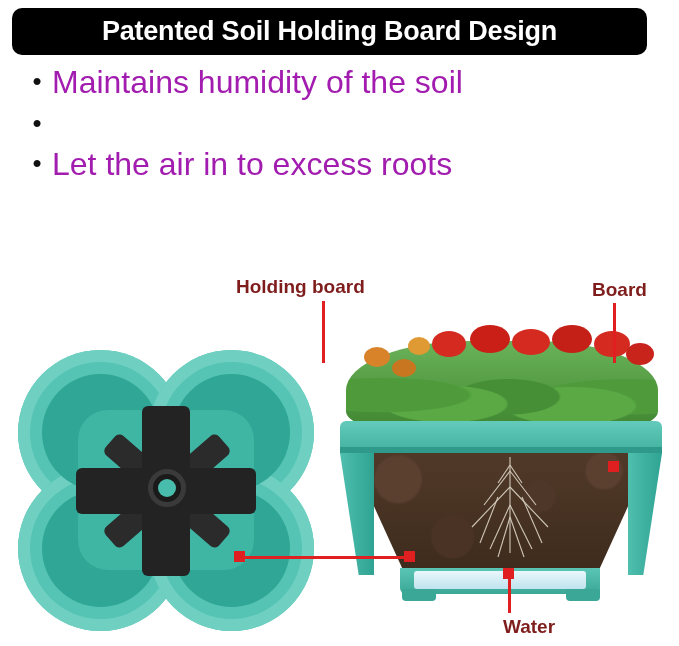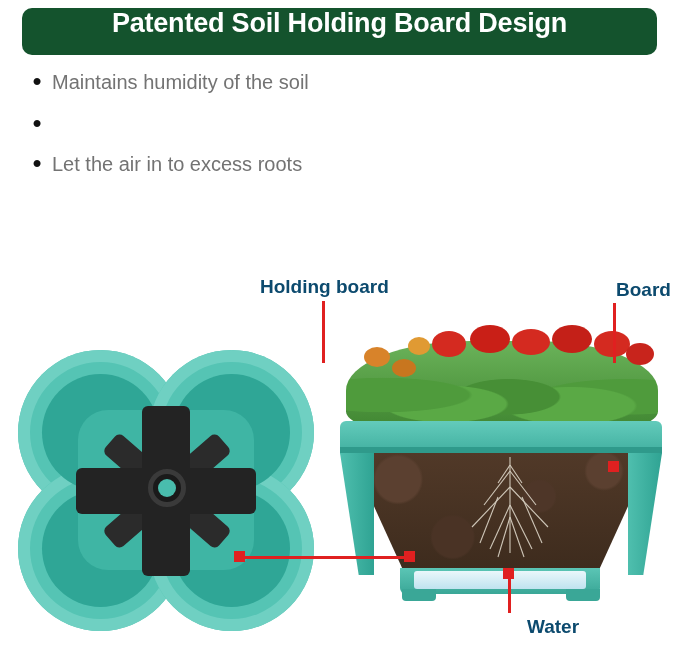--- a/index.html
+++ b/index.html
@@ -12,28 +12,28 @@
     width: 679px;
     height: 646px;
     font-family: "Liberation Sans", sans-serif;
     position: relative;
     overflow: hidden;
   }
 
   
   .banner {
     position: absolute;
-    left: 22px;
+    left: 12px;
     top: 8px;
     width: 635px;
     height: 47px;
-    background: #14532d;
+    background: #000000;
     border-radius: 10px;
     display: flex;
-    align-items: flex-start;
+    align-items: center;
     justify-content: center;
   }
   .banner-title {
     color: #ffffff;
     font-size: 27px;
     font-weight: bold;
     letter-spacing: -0.2px;
     white-space: nowrap;
   }
 
@@ -51,43 +51,42 @@
   }
   .bullet-dot {
     color: #111111;
     font-size: 26px;
     line-height: 31px;
     width: 30px;
     flex: 0 0 30px;
     text-align: center;
   }
   .bullet-text {
-    color: #737373;
-    font-size: 20px;
+    color: #a21caf;
+    font-size: 32px;
     line-height: 33px;
     font-weight: normal;
   }
 
   
   .illus {
     position: absolute;
     left: 0;
     top: 243px;
     width: 679px;
     height: 403px;
   }
 
   
   .label {
     position: absolute;
     font-size: 19px;
     font-weight: bold;
-    color: #0c4a6e;
+    color: #7f1d1d;
     white-space: nowrap;
-    margin-left: 24px;
   }
   .label-holding { left: 236px; top: 33px; }
   .label-soil    { left: 592px; top: 36px; }
   .label-water   { left: 503px; top: 373px; }
 
   
   .leader {
     position: absolute;
     background: #e02020;
   }

